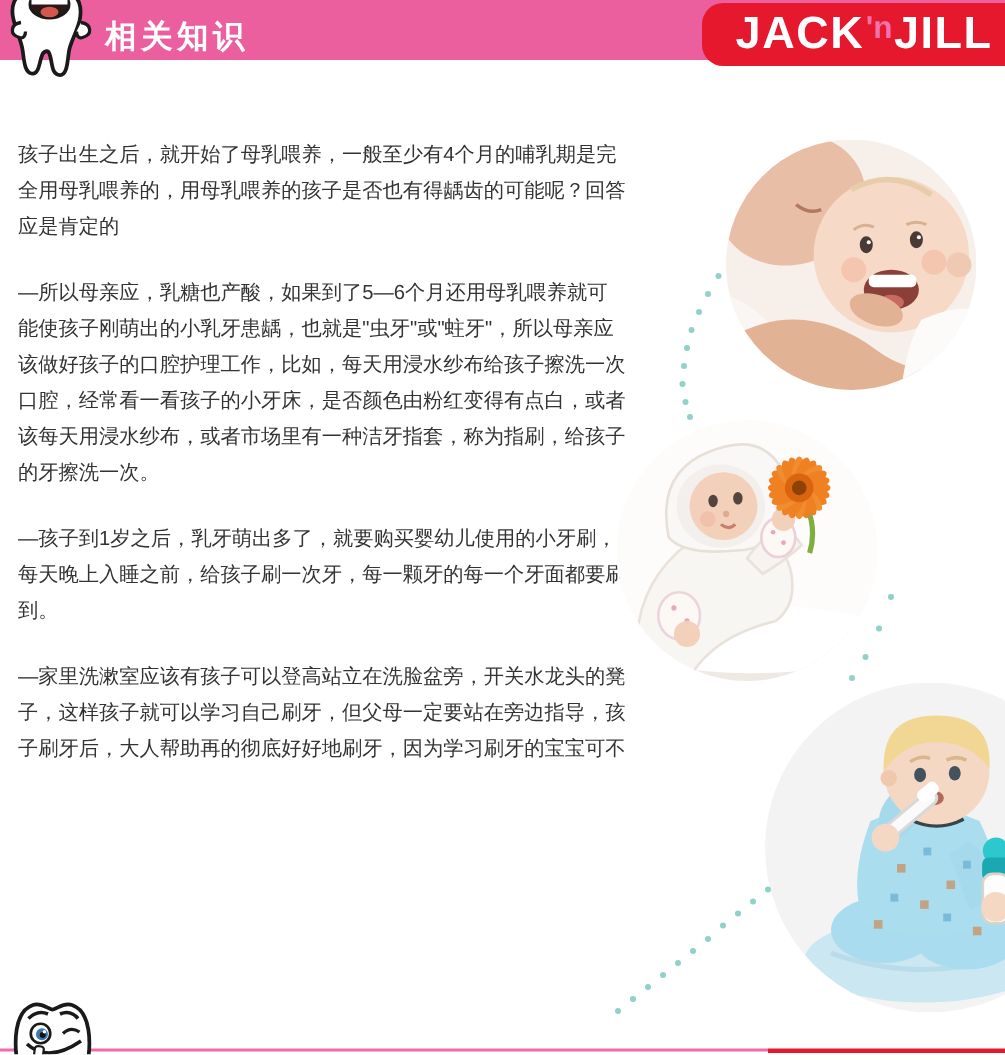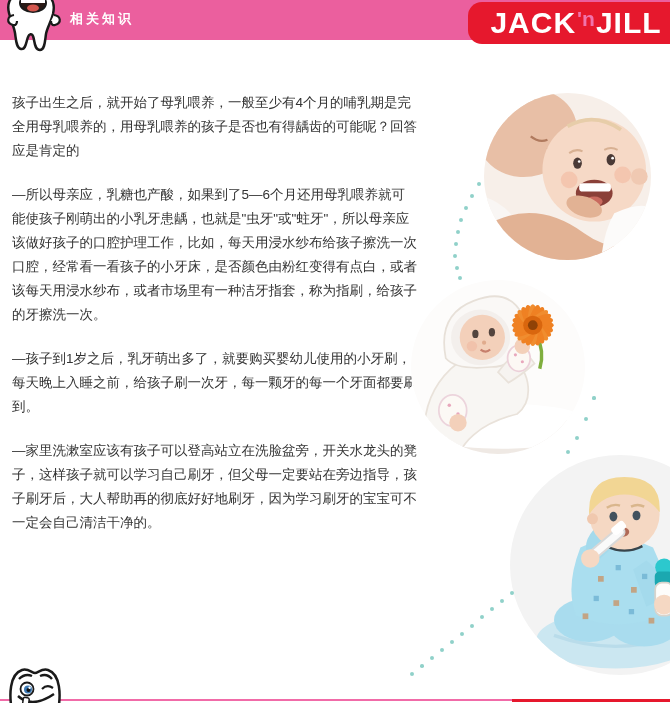--- a/index.html
+++ b/index.html
@@ -1,21 +1,21 @@
 <!DOCTYPE html>
 <html><head>
 <meta charset="utf-8">
 <style>
   html,body{margin:0;padding:0;background:#fff;}
   .page{position:relative;width:670px;height:703px;background:#fff;overflow:hidden;
         font-family:"Liberation Sans",sans-serif;}
 
   
   .header-bar{position:absolute;left:0;top:0;width:670px;height:40px;background:#eb5f9e;}
-  .section-title{position:absolute;left:70px;top:10px;font-size:13px;font-weight:bold;
+  .section-title{position:absolute;left:70px;top:10px;font-size:21px;font-weight:bold;
         color:#fff;letter-spacing:3px;white-space:nowrap;text-align:right;}
   .logo-box{position:absolute;top:2px;right:-14px;width:216px;height:42px;border-radius:14px;
         background:#e6182d;display:flex;align-items:center;justify-content:center;cursor:pointer;}
   .logo-box .seg{font-weight:bold;font-size:30px;color:#fff;letter-spacing:1px;line-height:1;}
   .logo-box .n{font-weight:bold;font-size:21px;color:#f173ab;position:relative;top:-5px;margin:0 1px;line-height:1;}
   .mascot-top{position:absolute;left:4px;top:-13px;width:60px;height:68px;}
   .mascot-bottom{position:absolute;left:6px;top:664px;width:58px;height:52px;z-index:6;}
 
   
   .article{position:absolute;left:12px;top:91px;width:460px;z-index:1;}
@@ -78,21 +78,20 @@
       </div>
       <div class="para">
         <div class="pline">—孩子到1岁之后，乳牙萌出多了，就要购买婴幼儿使用的小牙刷，</div>
         <div class="pline">每天晚上入睡之前，给孩子刷一次牙，每一颗牙的每一个牙面都要刷</div>
         <div class="pline">到。</div>
       </div>
       <div class="para">
         <div class="pline">—家里洗漱室应该有孩子可以登高站立在洗脸盆旁，开关水龙头的凳</div>
         <div class="pline">子，这样孩子就可以学习自己刷牙，但父母一定要站在旁边指导，孩</div>
         <div class="pline">子刷牙后，大人帮助再的彻底好好地刷牙，因为学习刷牙的宝宝可不</div>
-        <div class="pline">一定会自己清洁干净的。</div>
       </div>
     </div>
 
   <div class="photo" id="c1">
     <svg viewBox="0 0 100 100" preserveAspectRatio="none" xmlns="http://www.w3.org/2000/svg">
       <rect width="100" height="100" fill="#f7efe9"></rect>
       <ellipse cx="12" cy="10" rx="22" ry="15" fill="#dcae90" opacity="0.55"></ellipse>
       <ellipse cx="26" cy="24" rx="30" ry="26" fill="#e8bfa6" transform="rotate(-16 26 24)"></ellipse>
       <path d="M28,26 q5,4 10,2" stroke="#b07a5e" stroke-width="1.4" fill="none"></path>
       <path d="M38,33 q4,4 1,7" stroke="#c08663" stroke-width="1.2" fill="none"></path>

